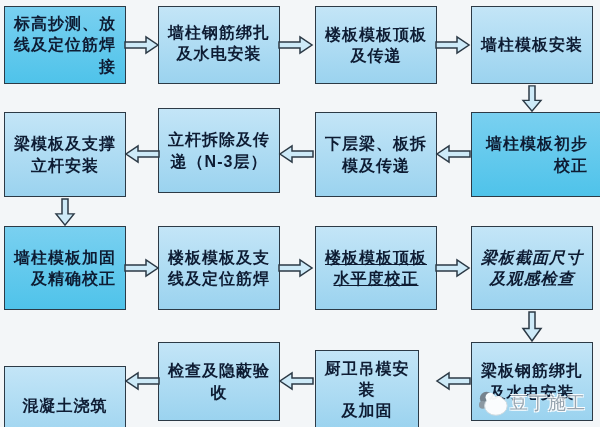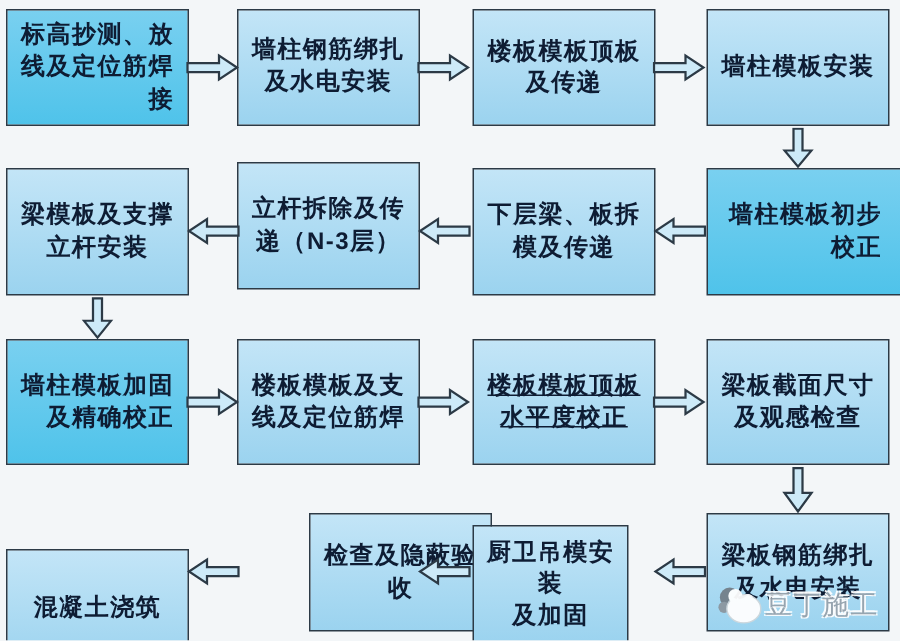--- a/index.html
+++ b/index.html
@@ -98,25 +98,25 @@
 模及传递</div>
   <div class="box hl" style="left:471px; top:112px; width:132px; height:85px;">墙柱模板初步
 校正</div>
 
   <div class="box hl" style="left:4px;   top:226px; width:122px; height:84px;">墙柱模板加固
 及精确校正</div>
   <div class="box" style="left:158px; top:226px; width:122px; height:84px;">楼板模板及支
 线及定位筋焊</div>
   <div class="box" style="left:315px; top:226px; width:122px; height:84px;text-decoration:underline;">楼板模板顶板
 水平度校正</div>
-  <div class="box" style="left:471px; top:226px; width:122px; height:84px;">梁板截面尺寸
+  <div class="box" style="left:471px; top:226px; width:122px; height:84px;font-style:italic;">梁板截面尺寸
 及观感检查</div>
 
   <div class="box" style="left:4px;   top:322px; width:122px; height:79px;margin-top:44px;">混凝土浇筑</div>
-  <div class="box" style="left:158px; top:342px; width:122px; height:79px;margin-left:48px;">检查及隐蔽验
+  <div class="box" style="left:158px; top:342px; width:122px; height:79px;">检查及隐蔽验
 收</div>
   <div class="box" style="left:315px; top:350px; width:104px; height:79px;">厨卫吊模安装
 及加固</div>
   <div class="box" style="left:471px; top:342px; width:122px; height:79px;">梁板钢筋绑扎
 及水电安装</div>
 
   <svg class="arrow" style="left:124px; top:34px;" width="36" height="22" viewBox="0 0 36 22">
       <path d="M1 8 L22 8 L22 3 L34 11 L22 19 L22 14 L1 14 Z"></path>
     </svg>
   <svg class="arrow" style="left:278px; top:34px;" width="36" height="22" viewBox="0 0 36 22">

